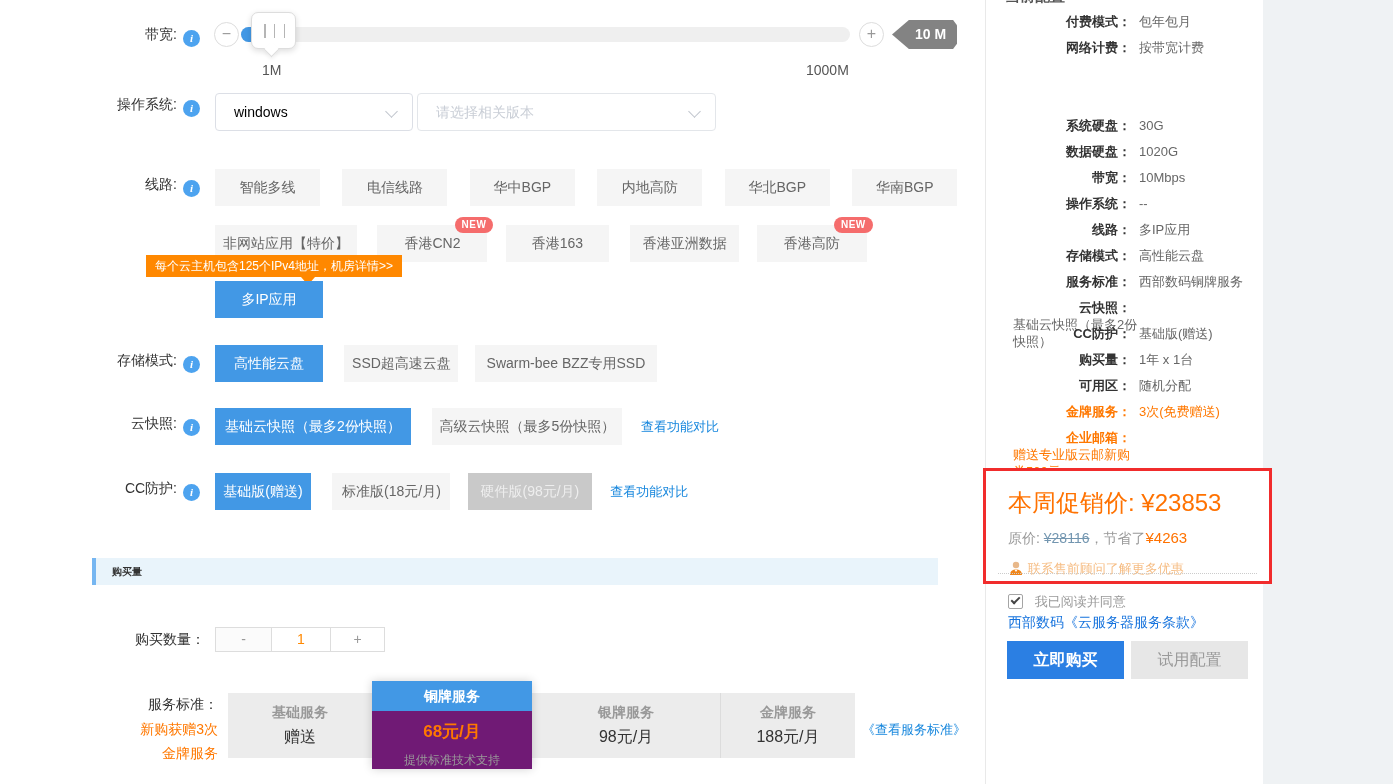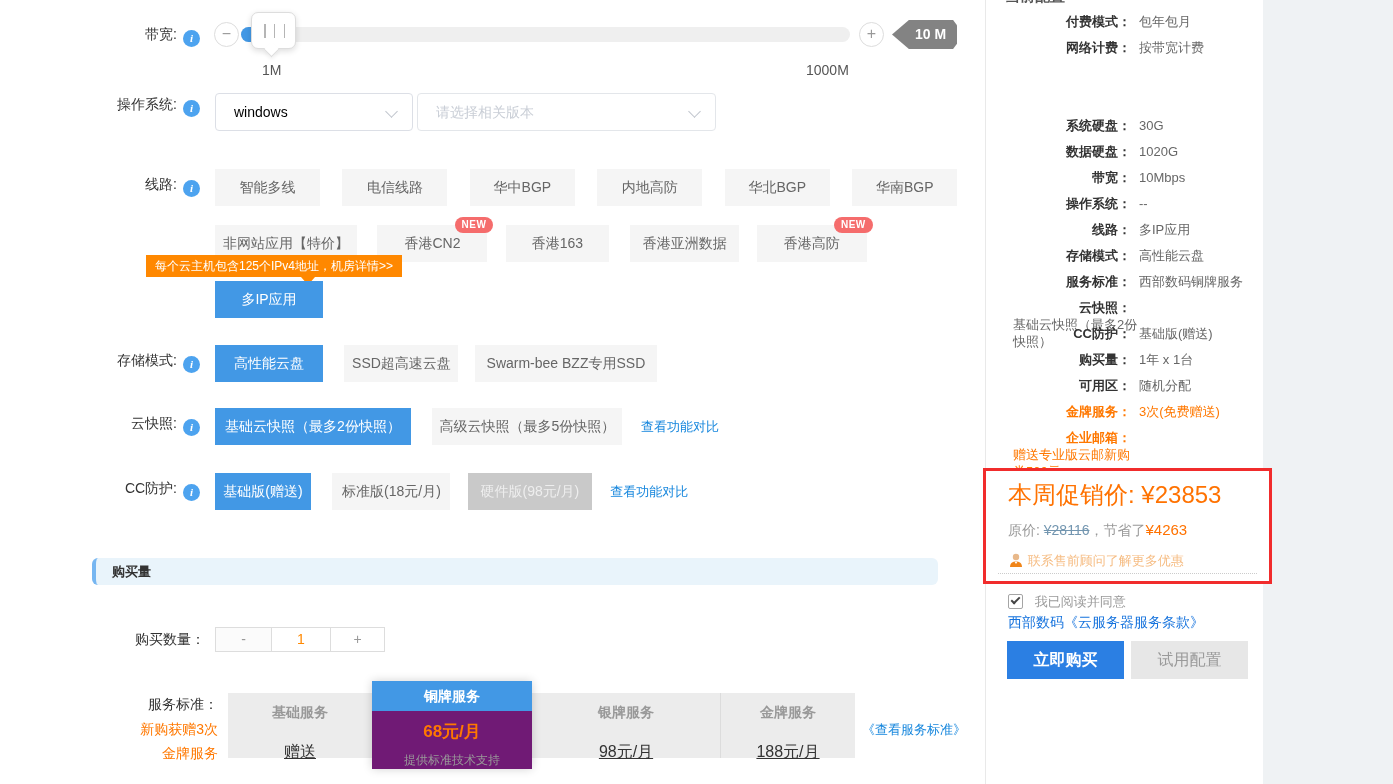--- a/index.html
+++ b/index.html
@@ -46,49 +46,49 @@
   
   .new-badge { position:absolute; top:-8px; right:-6px; background:#f56c6c; color:#fff; font-size:10px; font-weight:bold;
     line-height:1; padding:3px 7px 3px; border-radius:9px; letter-spacing:.5px; }
   .ip-tip { position:absolute; left:146px; top:255px; height:22px; background:#ff8800; color:#fff; font-size:12px;
     line-height:22px; padding:0 9px; white-space:nowrap; cursor:pointer; }
   .ip-tip-arrow { position:absolute; left:301px; top:277px; width:0; height:0;
     border-left:7px solid transparent; border-right:7px solid transparent; border-top:8px solid #ff8800; }
 
   
   .section-bar { position:absolute; left:92px; top:558px; width:846px; height:27px; background:#e9f4fb;
-    border-left:4px solid #76b6f1; font-size:13px; font-weight:bold; color:#333; line-height:27px; padding-left:16px;border-radius:6px; }
+    border-left:4px solid #76b6f1; font-size:10px; font-weight:bold; color:#333; line-height:27px; padding-left:16px; }
   .stepper { position:absolute; left:215px; top:627px; display:flex; height:25px; }
   .stepper > div { border:1px solid #ddd; text-align:center; line-height:23px; font-size:14px; }
   .step-minus { width:57px; background:#fbfbfb; color:#999; cursor:pointer; }
   .step-val { width:58px; border-left:none!important; border-right:none!important; color:#ff8800; background:#fff; }
   .step-plus { width:55px; background:#fff; color:#999; cursor:pointer; }
 
   
   .svc-label { position:absolute; width:218px; text-align:right; font-size:14px; }
   .svc-bar { position:absolute; left:228px; top:693px; width:627px; height:65px; background:#ececec; display:flex; }
   .svc-cell { text-align:center; padding-top:11px; cursor:pointer; }
   .svc-cell .n { color:#999; font-size:14px;font-weight:bold; }
-  .svc-cell .p { color:#333; font-size:16px; margin-top:20px;text-decoration:underline; }
+  .svc-cell .p { color:#333; font-size:16px; margin-top:5px; }
   .svc-card { position:absolute; left:372px; top:681px; width:160px; height:88px; background:#701a75;
     box-shadow:0 0 9px rgba(0,0,0,.18); text-align:center; cursor:pointer; }
   .svc-card .hd { height:30px; background:#4298e5; color:#fff; font-size:14px; font-weight:bold; line-height:30px; }
   .svc-card .pr { color:#ff7800; font-size:17px; font-weight:bold; margin-top:9px; }
   .svc-card .ds { color:#999; font-size:12px; margin-top:9px; }
 
   
   .sum-title { position:absolute; left:1005px; top:-13px; font-size:15px; font-weight:bold; color:#555; }
   .sum-row { position:absolute; left:1005px; width:258px; font-size:13px; line-height:17px; }
   .sum-row .l { display:inline-block; width:126px; text-align:right; font-weight:bold; color:#333; vertical-align:top; }
   .sum-row .v { display:inline-block; margin-left:8px; color:#666; width:118px; }
   .sum-row.hl .l, .sum-row.hl .v { color:#ff7800; }
 
   
   .price-box { position:absolute; left:983px; top:468px; width:289px; height:116px; border:3px solid #f12c2c;
-    background:#fff; padding:8px 0 0 22px; }
+    background:#fff; padding:16px 0 0 22px; }
   .promo { color:#ff7201; font-size:24px; }
   .orig-line { margin-top:10px; font-size:14px; color:#999; }
   .orig-val { color:#7396b0; text-decoration:line-through; }
   .save-val { color:#ff7201; font-size:15px; }
   .contact-line { margin-top:12px; color:#f6bd84; font-size:13px; cursor:pointer; }
   .dotted { position:absolute; left:12px; right:12px; bottom:7px; border-top:1px dotted #ccc; }
 
   
   .agree { position:absolute; left:1008px; top:593px; font-size:13px; color:#999; }
   .cbx { display:inline-block; width:15px; height:15px; border:1px solid #a5a5a5; border-radius:2px; background:#fff;

